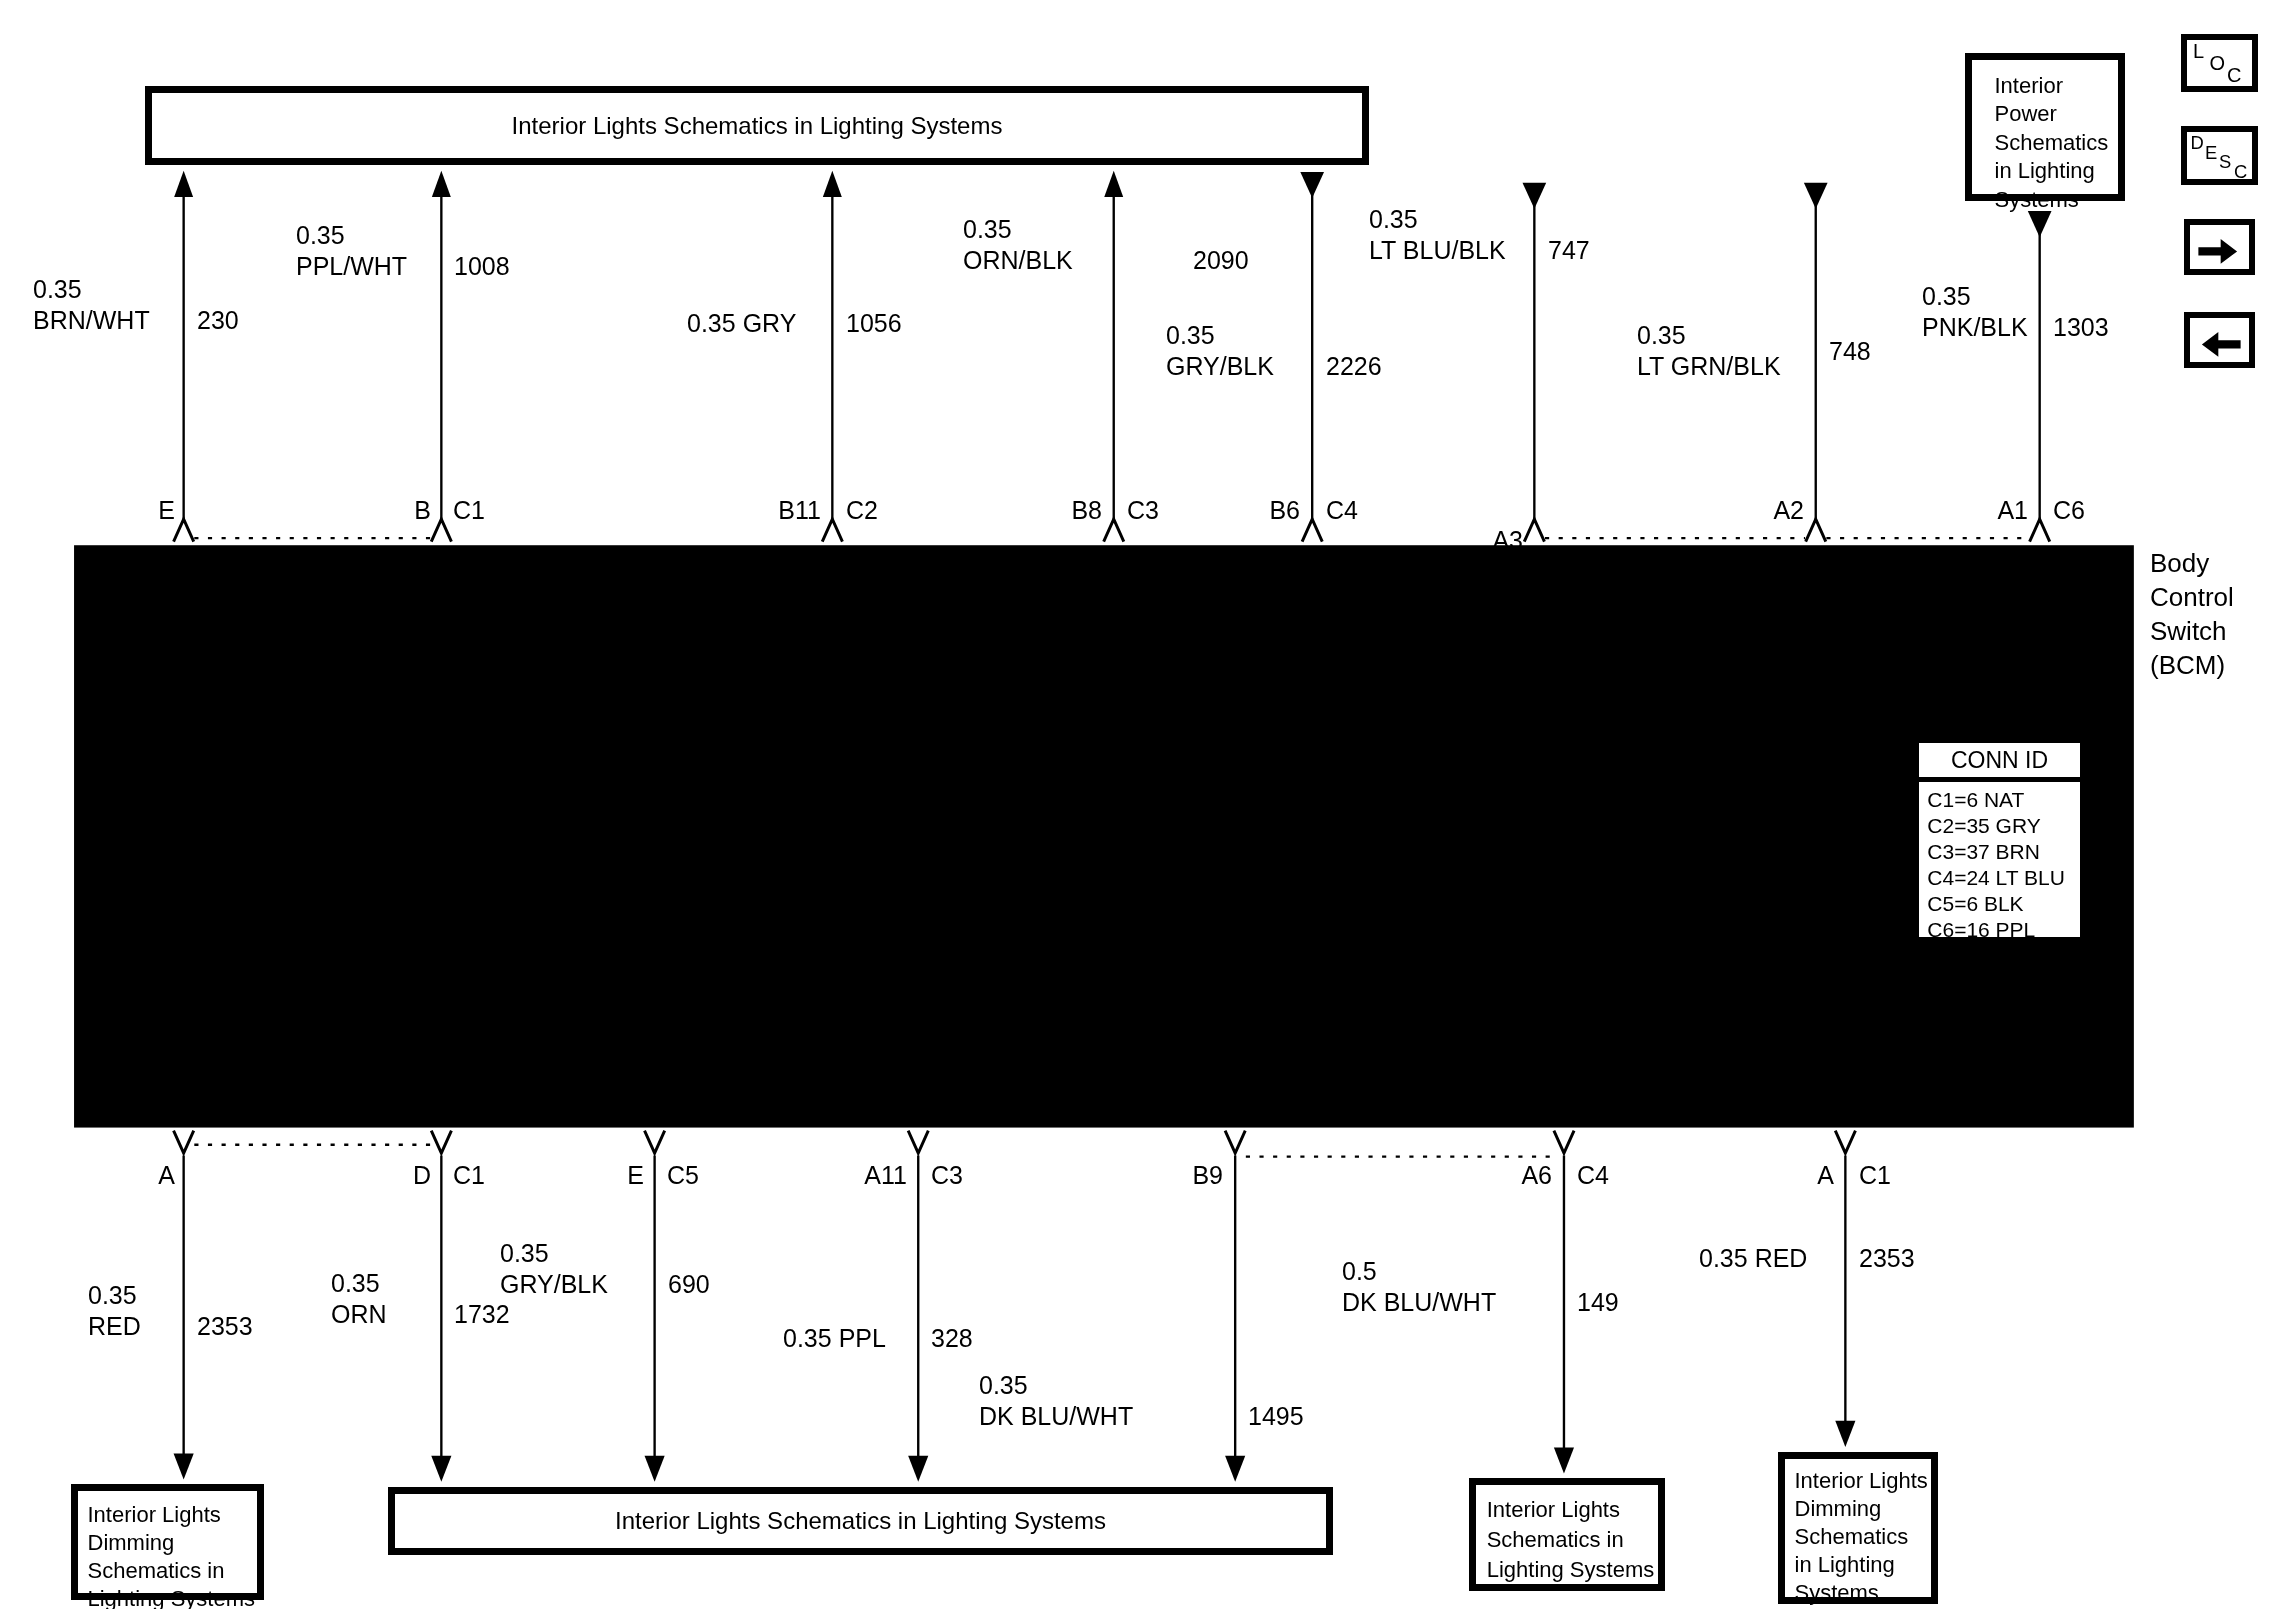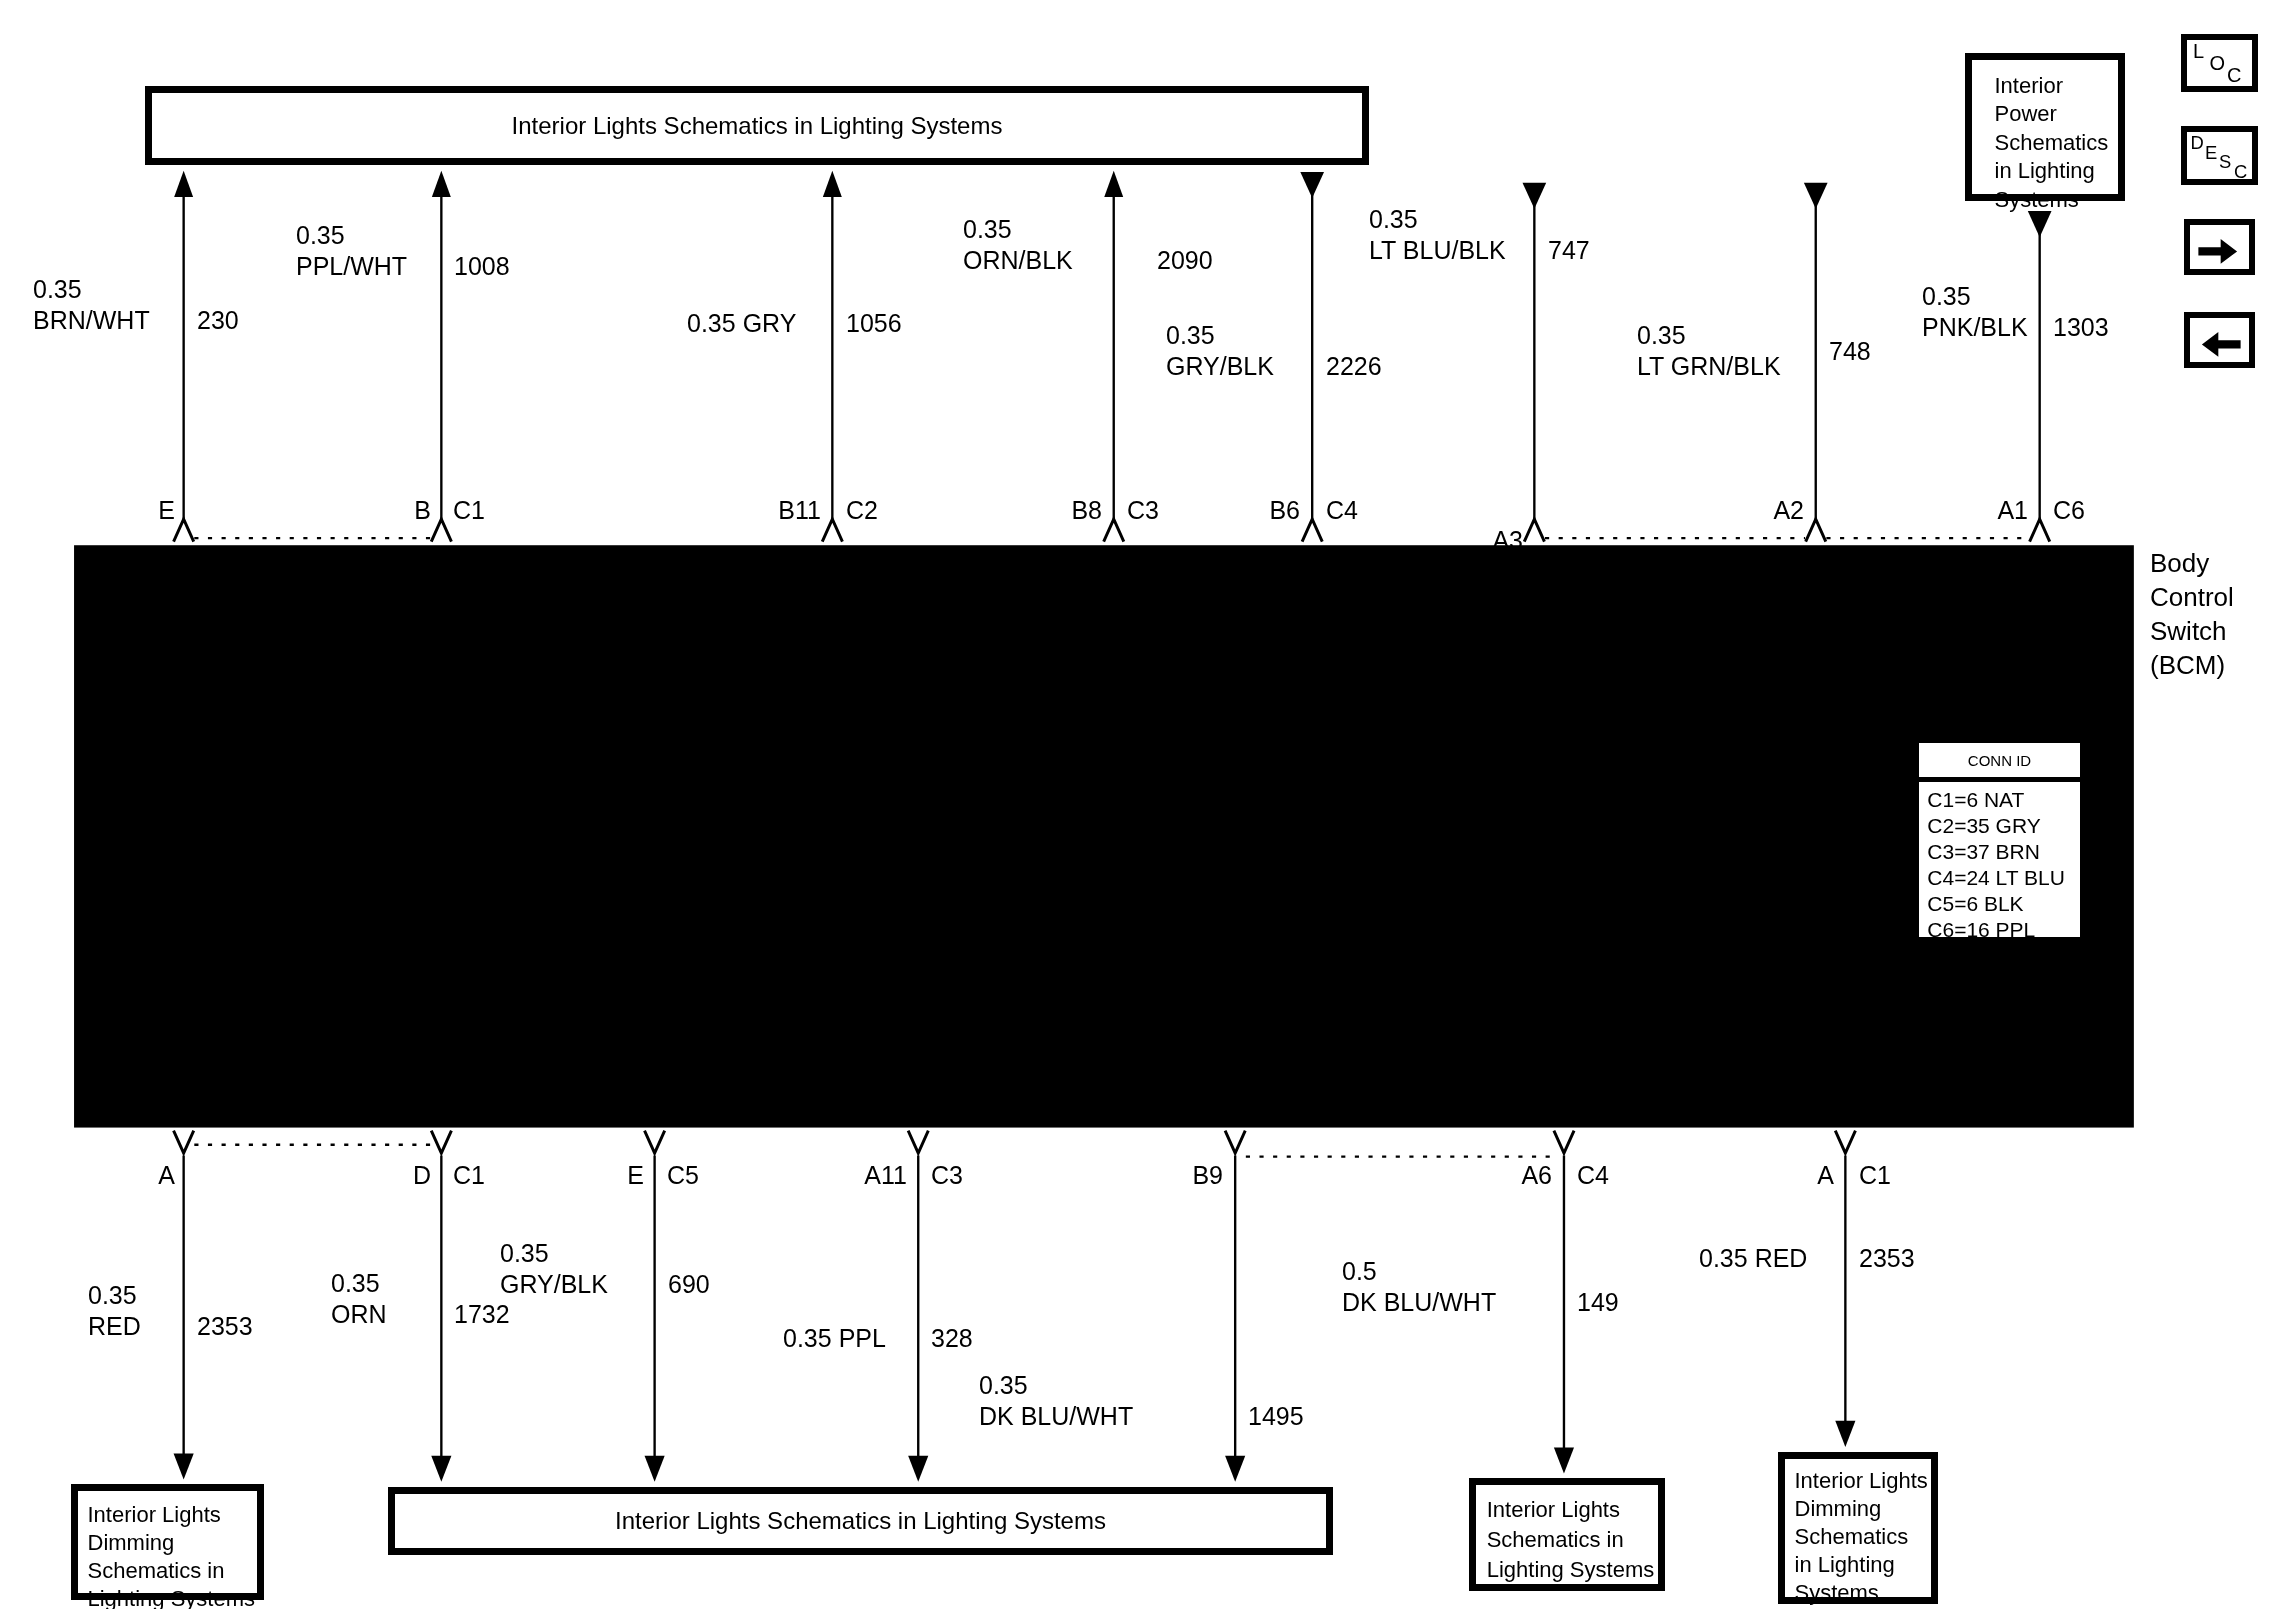--- a/index.html
+++ b/index.html
@@ -362,21 +362,21 @@
 </div>
 
 <div class="t" style="left:2150px;top:546px;font-size:26px;line-height:34px">
       <div>Body</div>
       <div>Control</div>
       <div>Switch</div>
       <div>(BCM)</div>
     </div>
 
 <div style="position:absolute;left:1913px;top:737px;width:173px;height:206px;border:6px solid #000;box-sizing:border-box;background:#fff">
-  <div style="height:34px;border-bottom:5.3px solid #000;display:flex;align-items:center;justify-content:center;font-size:15px">CONN ID</div>
+  <div style="height:34px;border-bottom:5.3px solid #000;display:flex;align-items:center;justify-content:center;font-size:23px">CONN ID</div>
   <div style="padding:4.7px 0 0 8.3px;font-size:21px;line-height:26px">
         <div>C1=6 NAT</div>
         <div>C2=35 GRY</div>
         <div>C3=37 BRN</div>
         <div>C4=24 LT BLU</div>
         <div>C5=6 BLK</div>
         <div>C6=16 PPL</div>
       </div>
 </div>
 
@@ -388,21 +388,21 @@
 <div class="t" style="left:296px;top:251px">PPL/WHT</div>
 <div class="t" style="left:454px;top:251px">1008</div>
 
 <div class="t" style="left:687px;top:308px">
   <span>0.35</span> <span>GRY</span>
 </div>
 <div class="t" style="left:846px;top:308px">1056</div>
 
 <div class="t" style="left:963px;top:214px">0.35</div>
 <div class="t" style="left:963px;top:245px">ORN/BLK</div>
-<div class="t" style="left:1157px;top:245px">2090</div>
+<div class="t" style="left:1193px;top:245px">2090</div>
 
 <div class="t" style="left:1166px;top:320px">0.35</div>
 <div class="t" style="left:1166px;top:351px">GRY/BLK</div>
 <div class="t" style="left:1326px;top:351px">2226</div>
 
 <div class="t" style="left:1369px;top:204px">0.35</div>
 <div class="t" style="left:1369px;top:235px">LT BLU/BLK</div>
 <div class="t" style="left:1548px;top:235px">747</div>
 
 <div class="t" style="left:1637px;top:320px">0.35</div>

